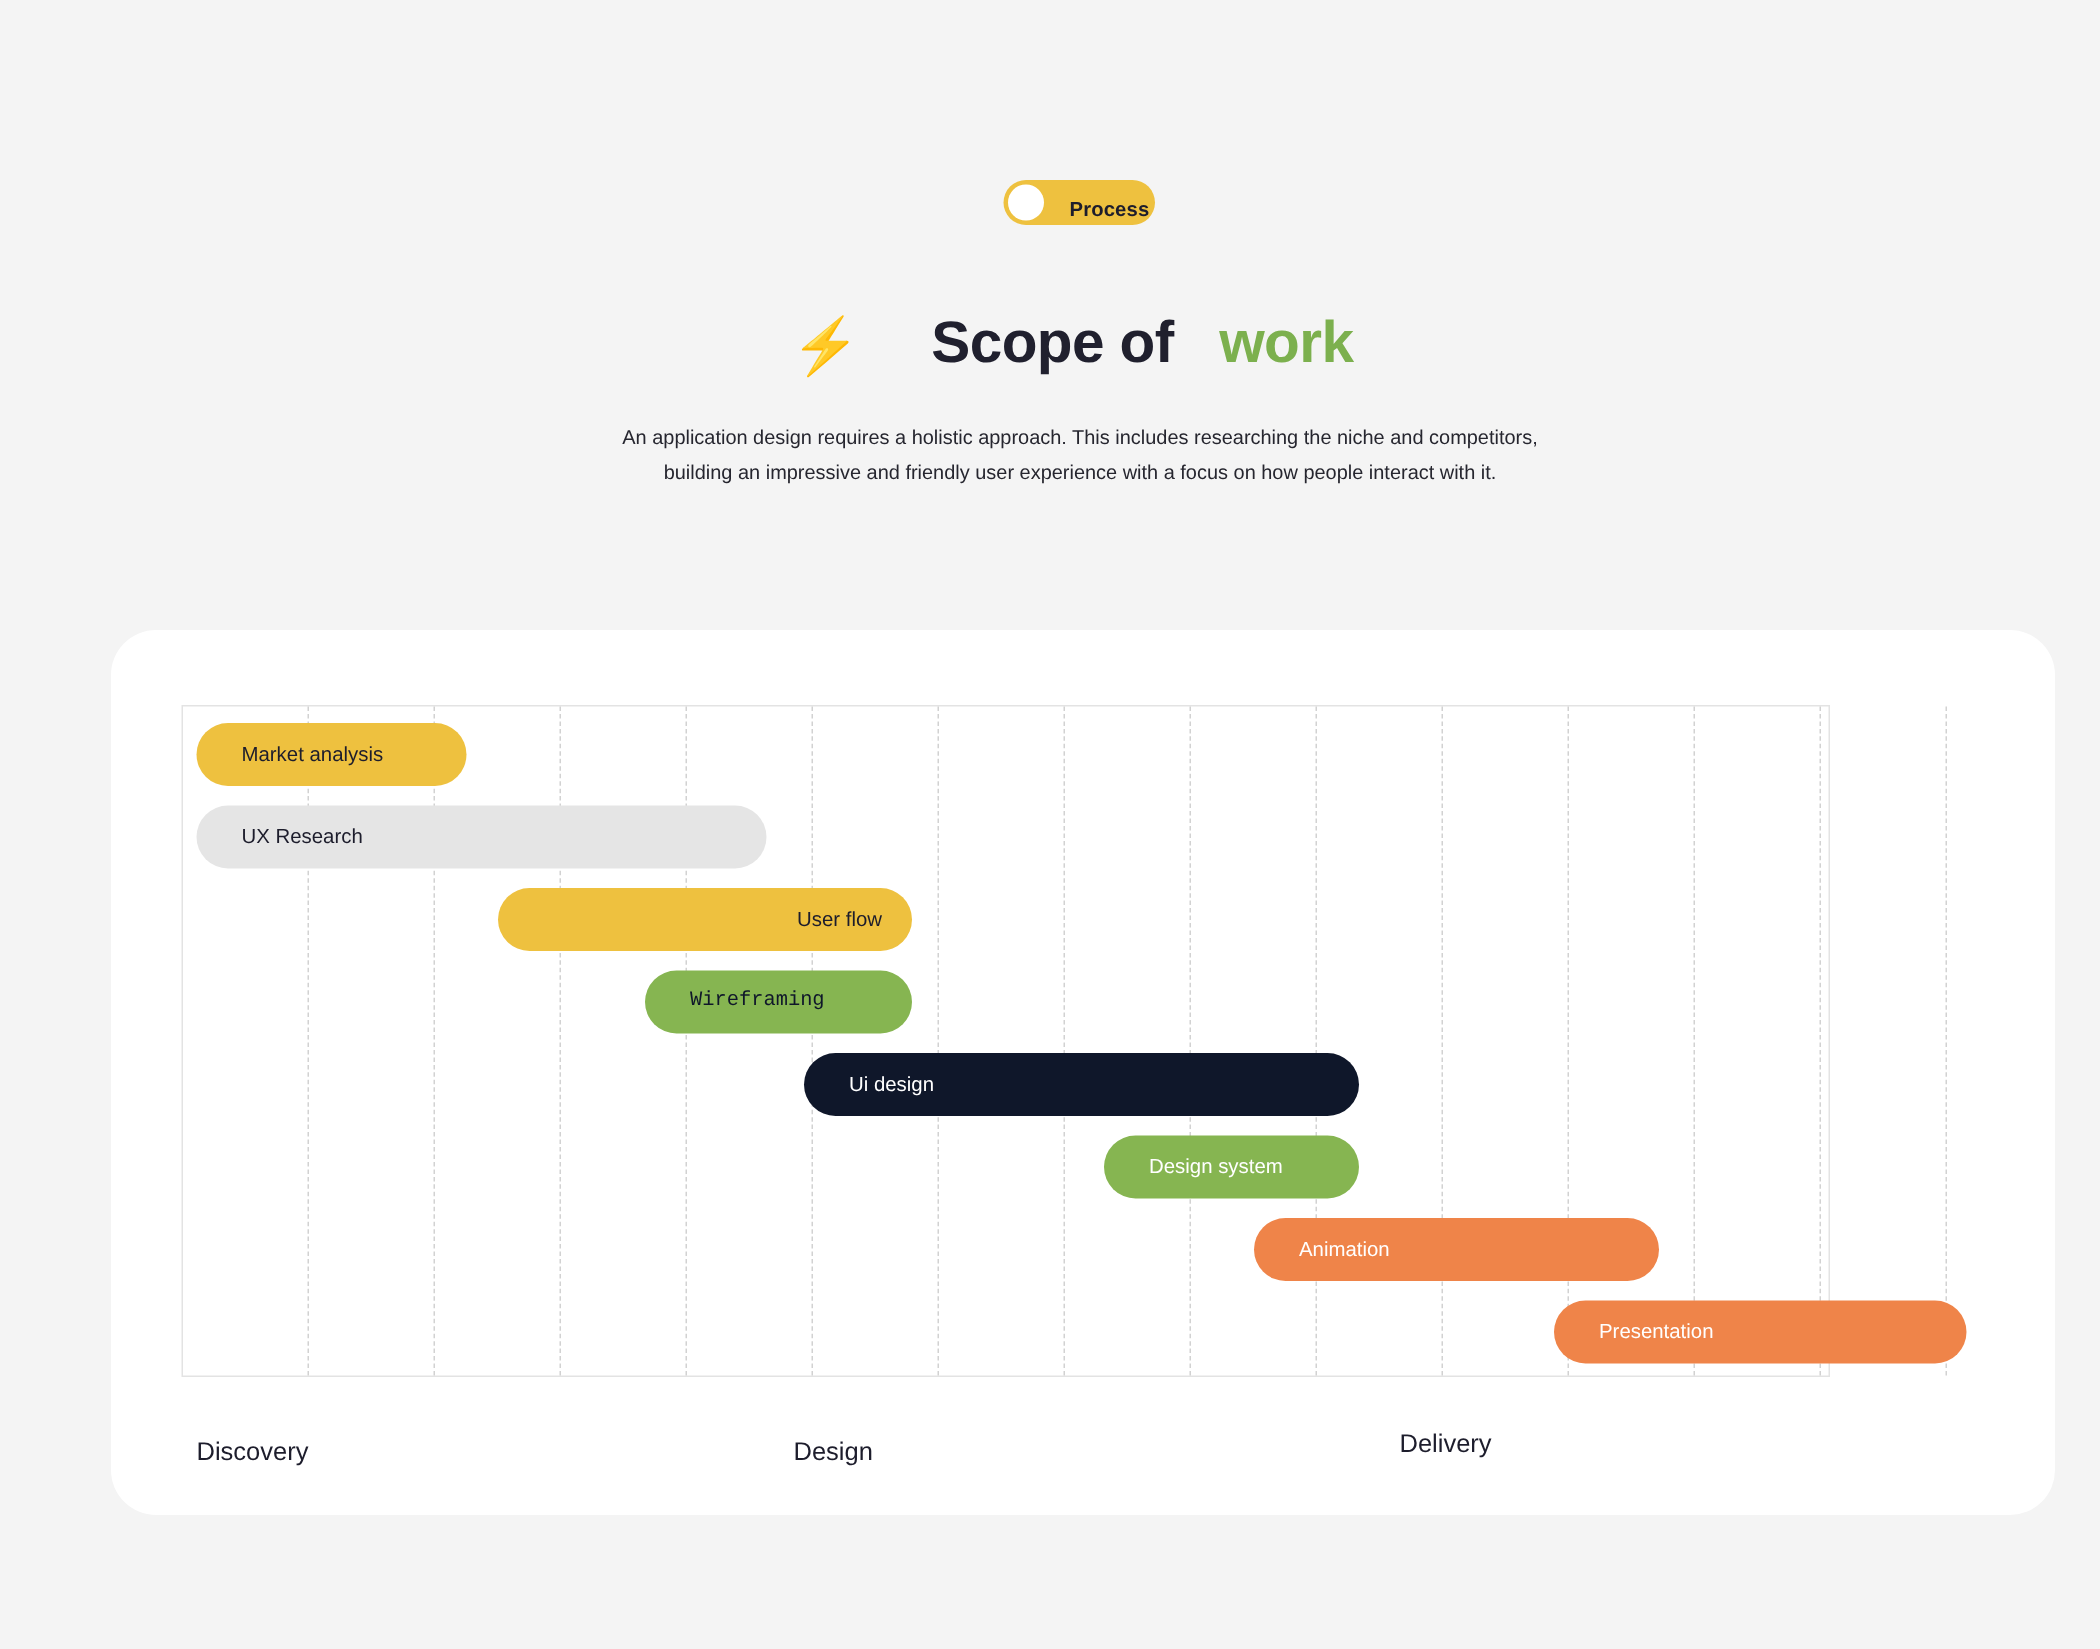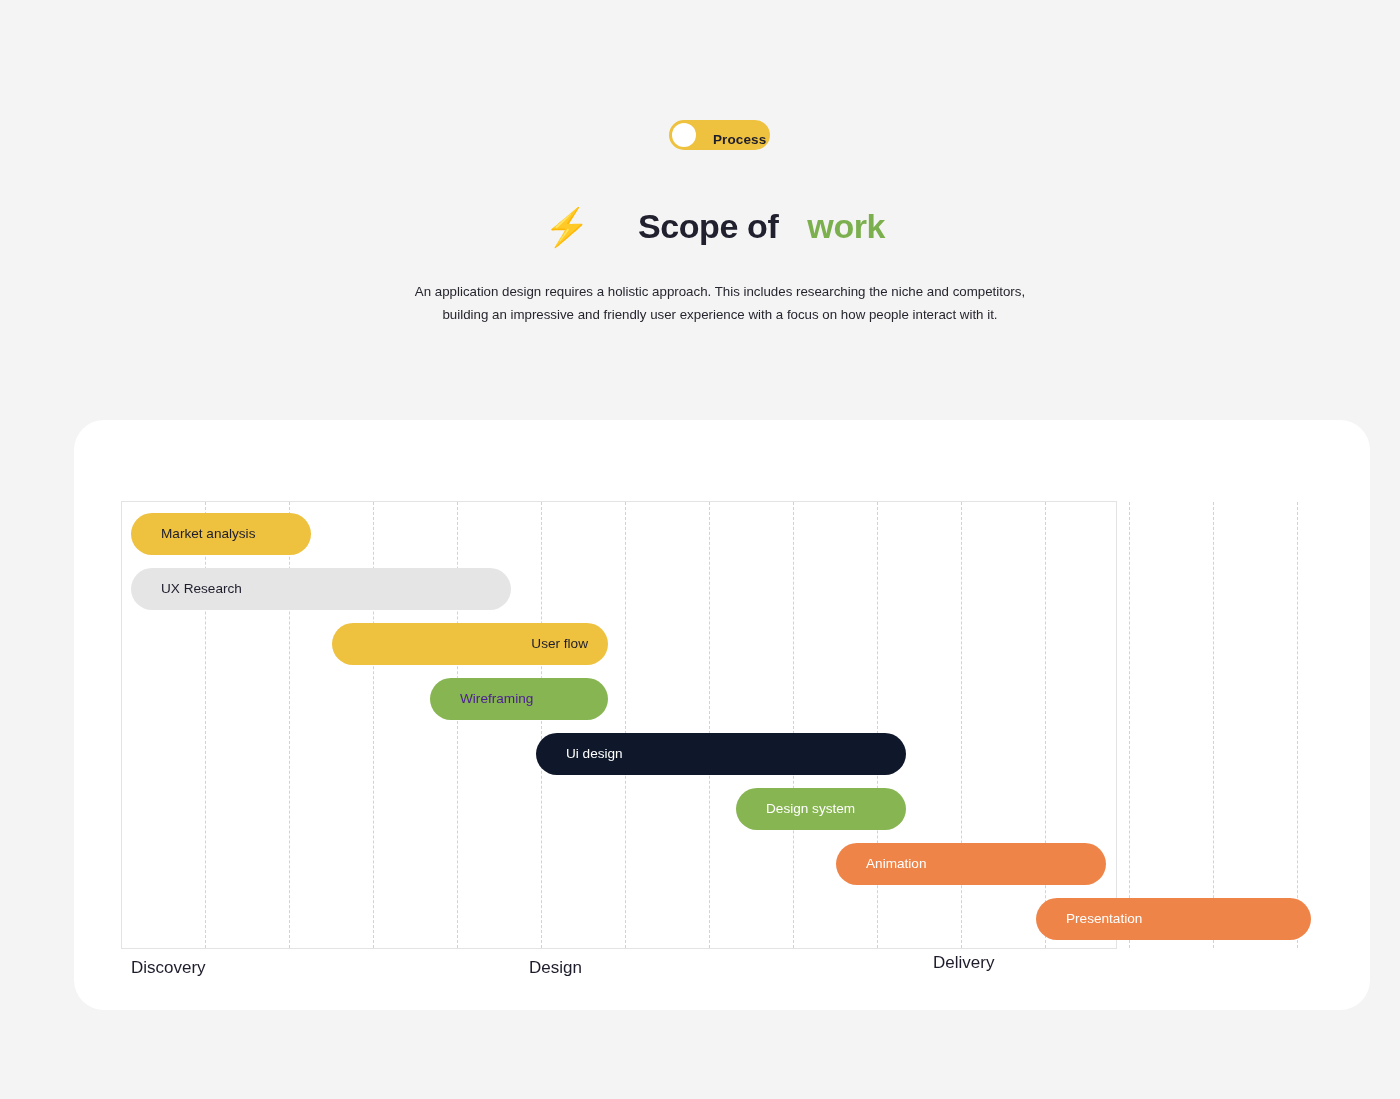--- a/index.html
+++ b/index.html
@@ -67,21 +67,21 @@
     align-items: center;
     justify-content: center;
     gap: 17px;
   }
   .bolt {
     font-size: 37px;
     line-height: 1;
     transform: translateY(1px);
   }
   .title {
-    font-size: 34px;
+    font-size: 39px;
     font-weight: 700;
     color: #20202e;
     letter-spacing: -0.4px;
     line-height: 1.1;
     white-space: nowrap;
     text-align: right;
   }
   .title .accent { color: #7cb04e; }
 
   .subtitle {
@@ -104,24 +104,23 @@
     height: 590px;
     background: #ffffff;
     border-radius: 30px;
   }
 
   
   .gantt {
     position: absolute;
     left: 47px;   
     top: 50px;    
-    width: 996px; 
+    width: 1099px; 
     height: 448px; 
     border: 1px solid #e3e3e3;
-    margin-top: 31px;
   }
 
   .grid {
     position: absolute;
     inset: 0;
     pointer-events: none;
   }
   .gridline {
     position: absolute;
     top: 0;
@@ -211,21 +210,21 @@
       <div class="bars">
           <div class="bar yellow" style="left: 9px; width: 180px; top: 11px; height: 42px; background: rgb(238, 193, 63); color: rgb(29, 29, 44);">
             <span>Market analysis</span>
           </div>
           <div class="bar yellow" style="left: 9px; width: 380px; top: 66px; height: 42px; background: #e5e5e5; color: rgb(29, 29, 44);">
             <span>UX Research</span>
           </div>
           <div class="bar yellow" style="left: 210px; width: 276px; top: 121px; height: 42px; background: rgb(238, 193, 63); color: rgb(29, 29, 44); justify-content: flex-end;">
             <span>User flow</span>
           </div>
-          <div class="bar green" style="left: 308px; width: 178px; top: 176px; height: 42px; background: rgb(134, 181, 81); color: #4c1d95;">
+          <div class="bar green" style="left: 308px; width: 178px; top: 176px; height: 42px; background: rgb(134, 181, 81); color: #0f172a; font-family: Liberation Mono, monospace;">
             <span>Wireframing</span>
           </div>
           <div class="bar green" style="left: 414px; width: 370px; top: 231px; height: 42px; background: #0f172a; color: rgb(255, 255, 255);">
             <span>Ui design</span>
           </div>
           <div class="bar green" style="left: 614px; width: 170px; top: 286px; height: 42px; background: rgb(134, 181, 81); color: rgb(255, 255, 255);">
             <span>Design system</span>
           </div>
           <div class="bar orange" style="left: 714px; width: 270px; top: 341px; height: 42px; background: rgb(239, 132, 73); color: rgb(255, 255, 255);">
             <span>Animation</span>

